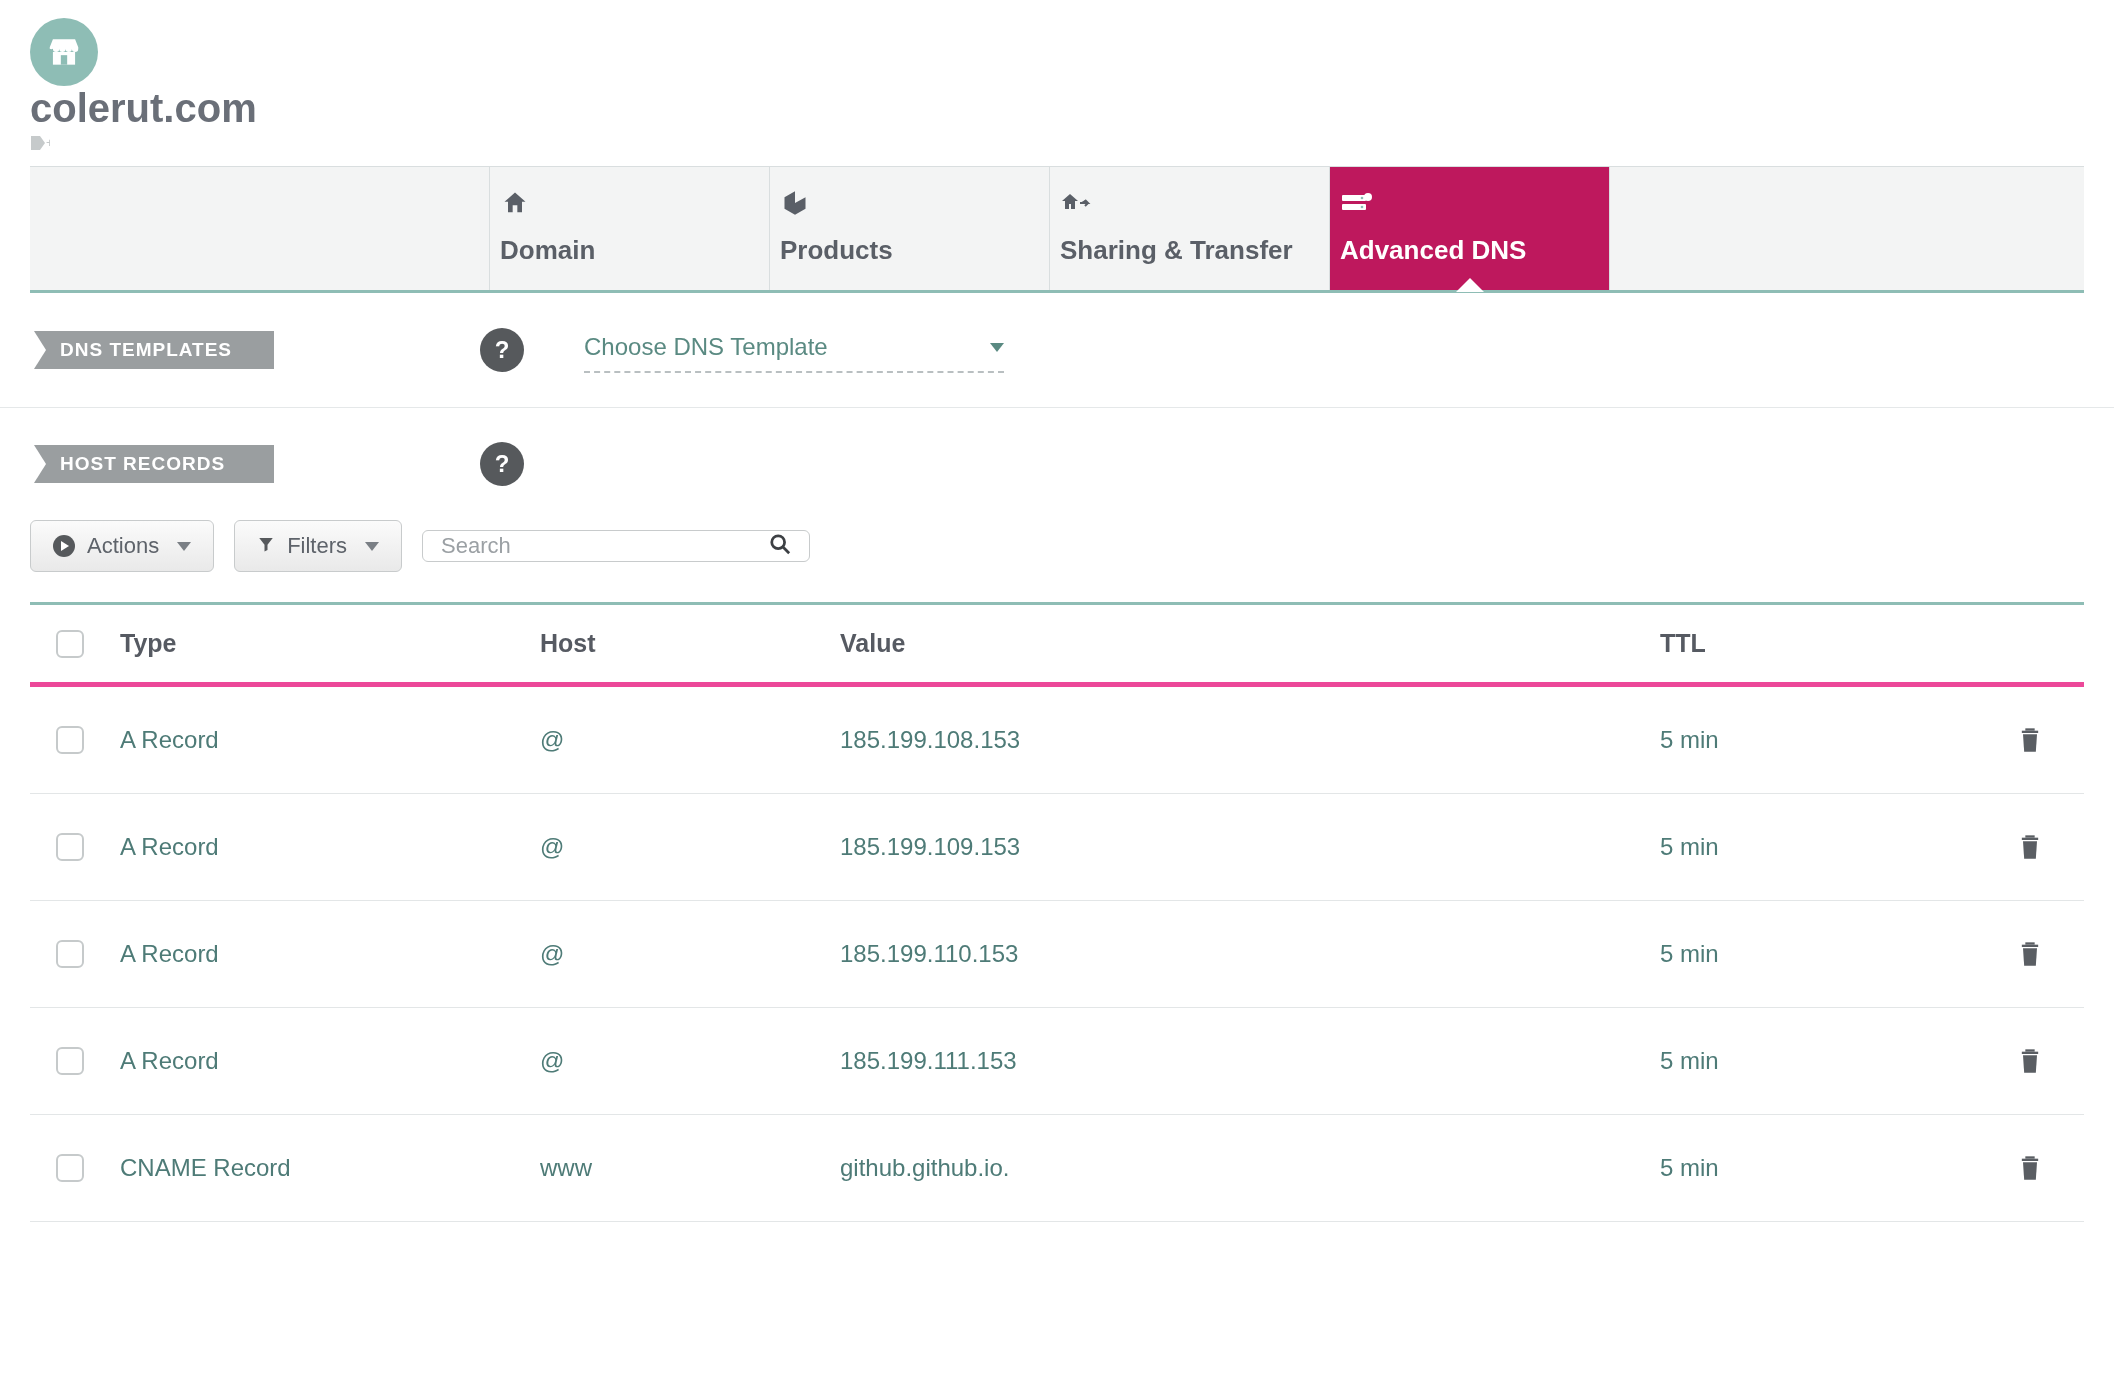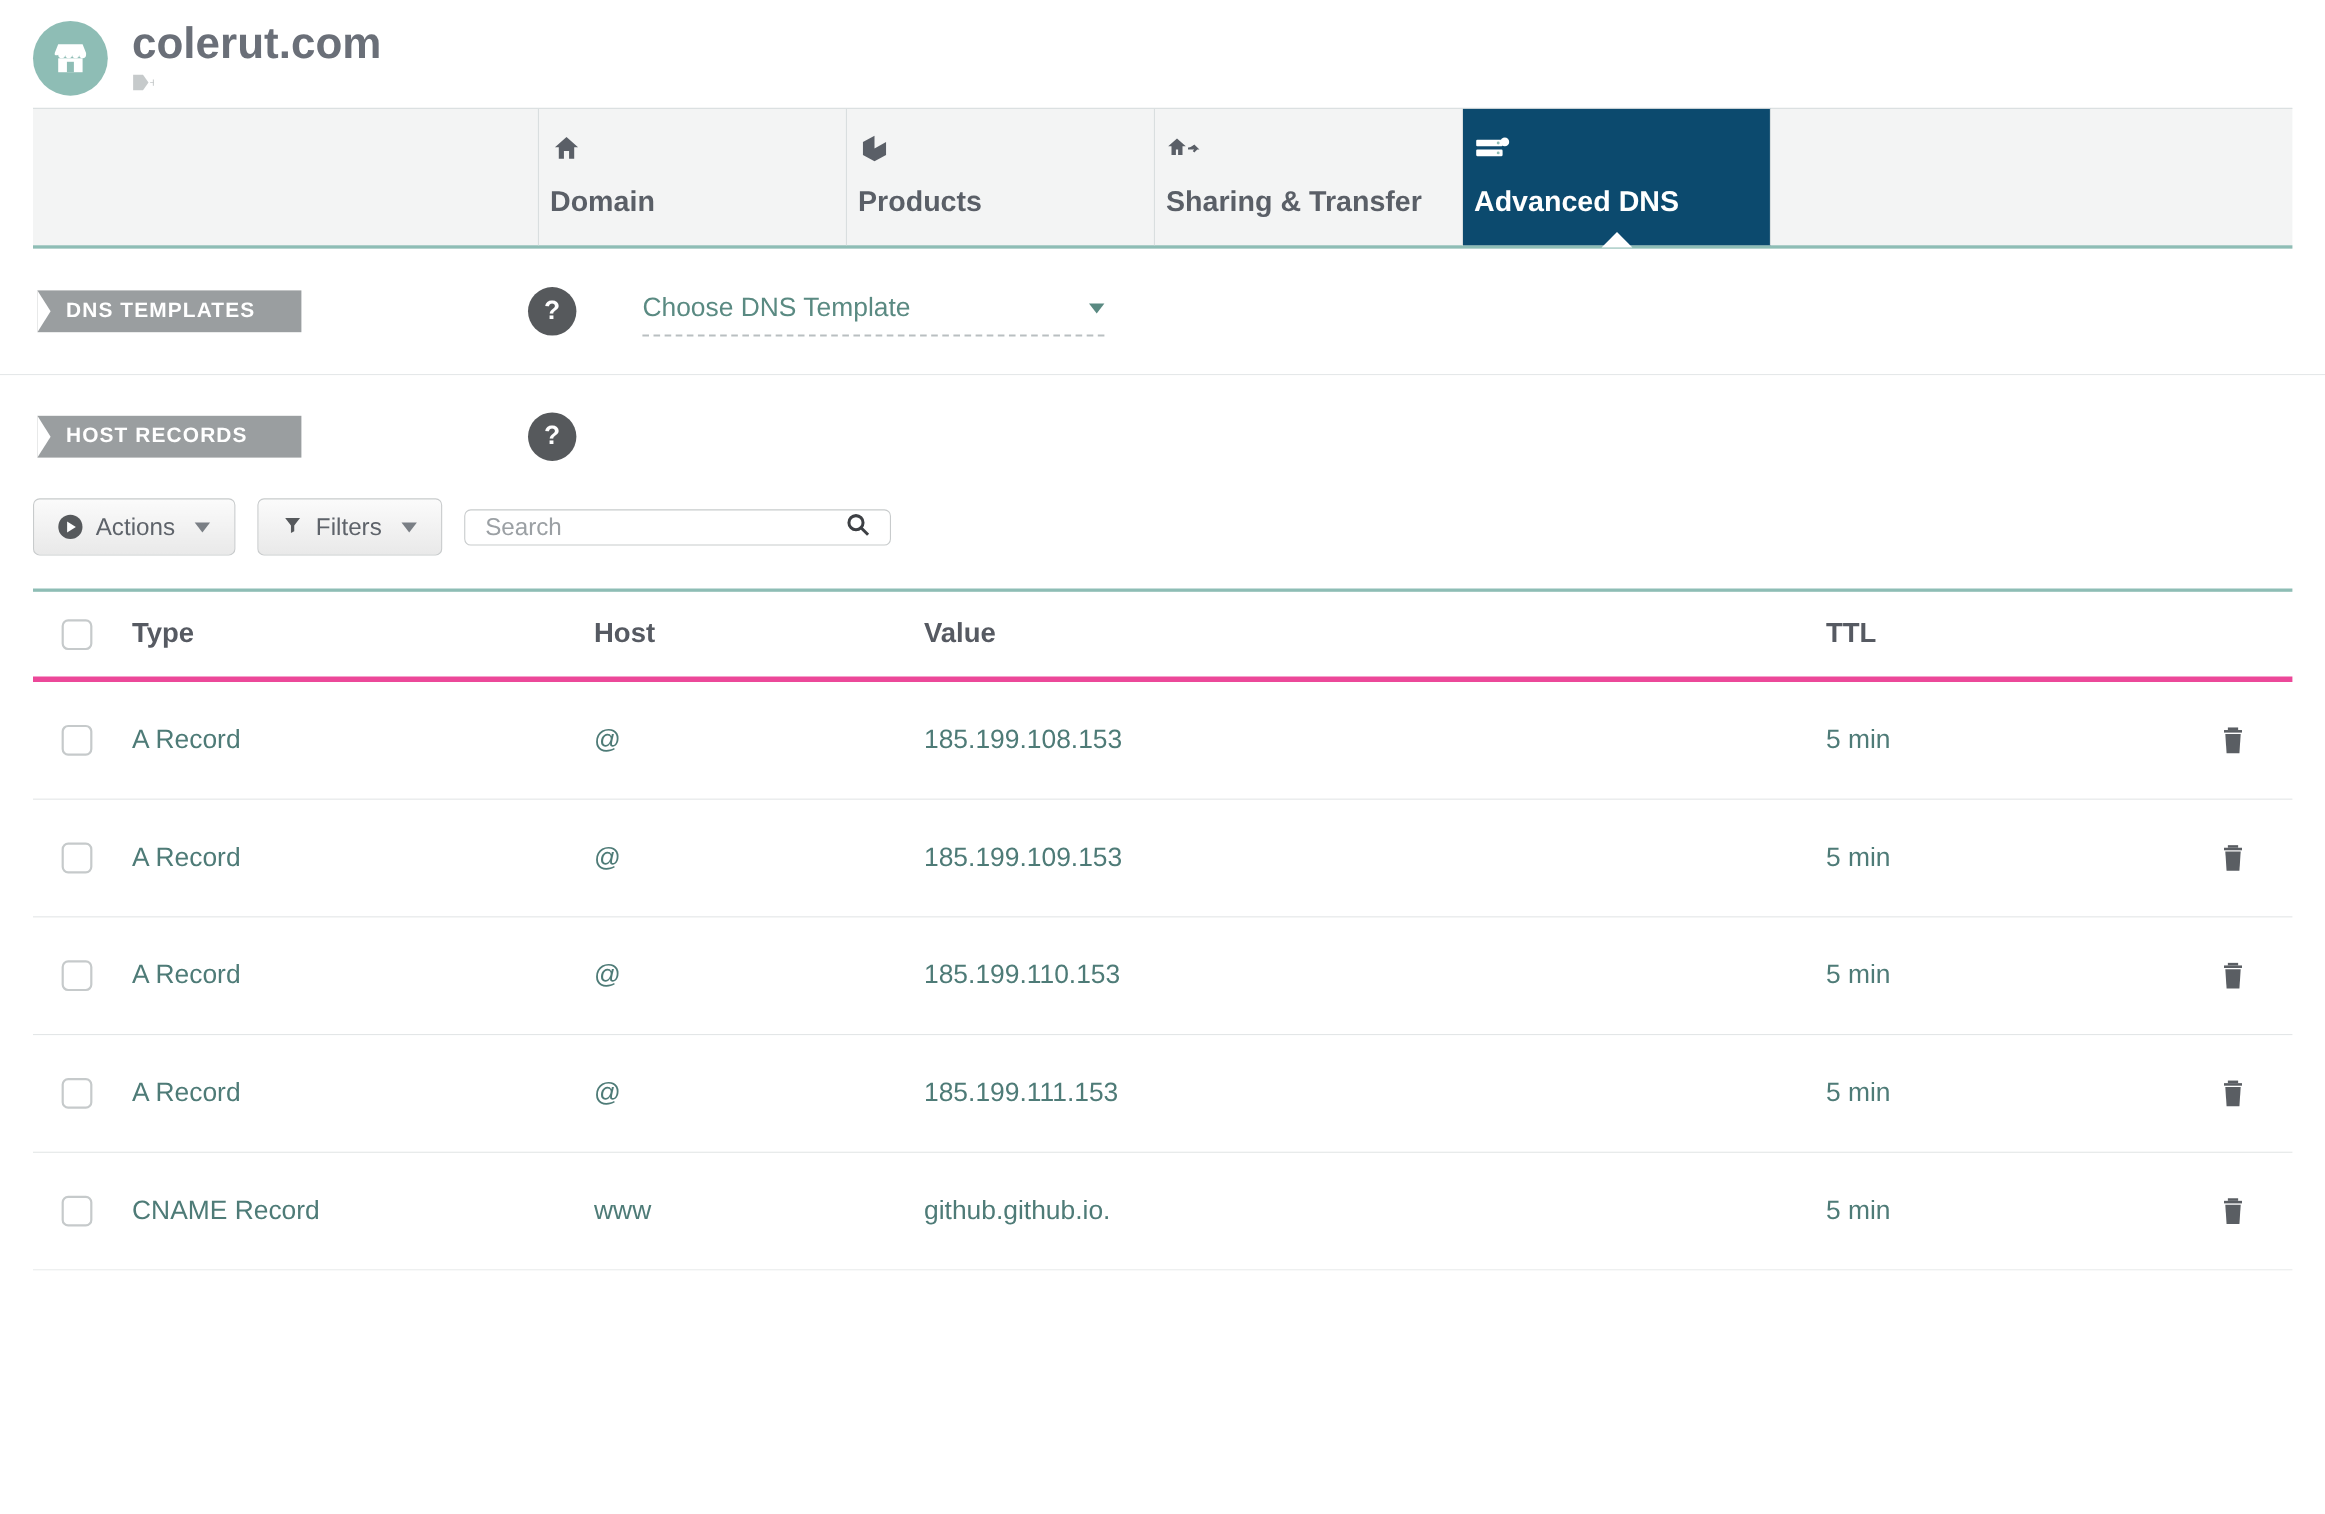--- a/index.html
+++ b/index.html
@@ -4,22 +4,23 @@
 <style>
   * { box-sizing: border-box; margin: 0; padding: 0; }
   body {
     font-family: -apple-system, BlinkMacSystemFont, "Segoe UI", Arial, sans-serif;
     background: #ffffff;
     color: #4a5568;
     width: 2114px;
   }
   .header {
     display: flex;
-    align-items: center;
+    align-items: flex-start;
     padding: 18px 30px 10px 30px;
+    flex-direction: column;
   }
   .logo-circle {
     width: 68px;
     height: 68px;
     border-radius: 50%;
     background: #8ebdb5;
     display: flex;
     align-items: center;
     justify-content: center;
     margin-right: 22px;
@@ -49,21 +50,21 @@
     flex: 0 0 280px;
     display: flex;
     flex-direction: column;
     justify-content: center;
     padding: 22px 10px 24px 10px;
     border-right: 1px solid #d9dedf;
     cursor: pointer;
     color: #5a5f67;
   }
   .tab.active {
-    background: #0c4a6e;
+    background: #be185d;
     color: #ffffff;
     position: relative;
   }
   .tab.active::after {
     content: "";
     position: absolute;
     bottom: -2px;
     left: 50%;
     transform: translateX(-50%);
     width: 0; height: 0;

